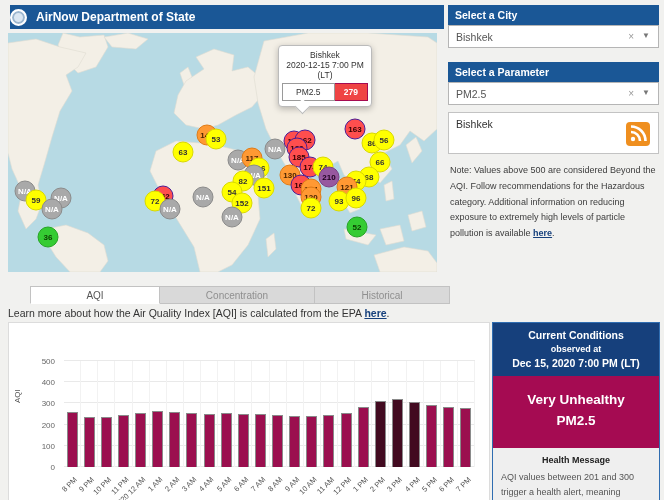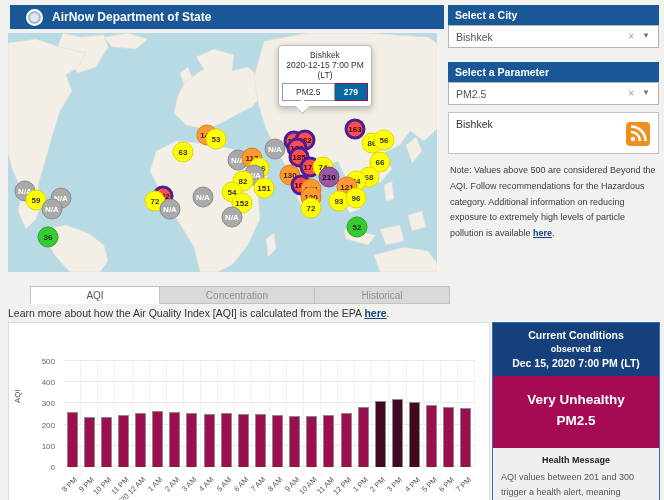--- a/index.html
+++ b/index.html
@@ -1,50 +1,50 @@
 <!DOCTYPE html>
 <html><head>
 <meta charset="utf-8">
 <style>
   * { box-sizing: border-box; margin: 0; padding: 0; }
   body { font-family: "Liberation Sans", sans-serif; background: #e8e8e6; }
   #page { position: relative; width: 664px; height: 500px; background: #f1f1ef; overflow: hidden; }
 
   
   .hdr { position: absolute; left: 10px; top: 5px; width: 434px; height: 24px;
-         background: #1a5796; display: flex; align-items: center; padding-left: 16px; }
+         background: #1a5796; display: flex; align-items: center; padding-left: 0; }
   .seal { width: 17px; height: 17px; border-radius: 50%; background: #dbe7f2;
           border: 2px solid #fff; box-shadow: inset 0 0 0 2px #9db7cf; margin-right: 9px; }
   .hdr-title { color: #fff; font-size: 12px; font-weight: bold; }
 
   
   #map { position: absolute; left: 8px; top: 33px; width: 429px; height: 239px;
          background: #b7dae4; overflow: hidden; cursor: grab; }
   #map svg { position: absolute; left: 0; top: 0; }
   .marker { position: absolute; width: 21px; height: 21px; border-radius: 50%;
             transform: translate(-50%,-50%); display: flex; align-items: center;
             justify-content: center; font-size: 8px; font-weight: bold; cursor: pointer; }
   .m-na   { background: #a9a9a9; border: 1px solid #8b8b8b; color: #fff; }
   .m-good { background: #35cc33; border: 1px solid #27a426; color: #0b3d00; }
   .m-mod  { background: #ffff00; border: 1px solid #d9d900; color: #333; }
   .m-usg  { background: #ff9933; border: 1px solid #e07b16; color: #4a2500; }
-  .m-unh  { background: #ff4e4e; border: 3px solid #4c1d95; color: #330000; }
+  .m-unh  { background: #ff4e4e; border: 1px solid #4c1d95; color: #330000; }
   .m-vun  { background: #97589f; border: 1px solid #7a3f85; color: #1d001d; }
 
   
   .popup { position: absolute; left: 270px; top: 12px; width: 94px; background: #fff;
            border: 1px solid #bbb; border-radius: 4px; box-shadow: 0 2px 6px rgba(0,0,0,.25);
            padding: 4px 3px 5px; z-index: 30; font-size: 8.5px; color: #333; text-align: center; }
   .popup::after { content: ""; position: absolute; left: 18px; bottom: -6px; width: 10px; height: 10px;
                   background: #fff; border-right: 1px solid #bbb; border-bottom: 1px solid #bbb;
                   transform: rotate(45deg); }
   .popup table { width: 100%; border-collapse: collapse; margin-top: 3px; font-size: 8.5px; }
   .popup th { background: #16407c; color: #fff; padding: 3px 2px; font-weight: bold; }
   .popup td { padding: 3px 2px; border: 1px solid #9a9a9a; }
-  .popup td.aqi-val { background: #0369a1; color: #fff; font-weight: bold; border-color: #a50b52; }
+  .popup td.aqi-val { background: #ef4444; color: #fff; font-weight: bold; border-color: #a50b52; }
 
   
   .rp { position: absolute; left: 448px; width: 211px; }
   .rp-head { background: #1a5796; color: #fff; font-size: 10.5px; font-weight: bold;
              padding: 4px 7px; height: 20px; }
   .rp-select { background: #fff; border: 1px solid #b5b5b5; height: 23px; font-size: 10.5px;
                color: #555; padding: 5px 7px; position: relative; cursor: pointer; }
   .sel-x { position: absolute; right: 24px; top: 5px; color: #999; font-size: 10px; cursor: pointer; }
   .sel-arrow { position: absolute; right: 8px; top: 5px; color: #777; font-size: 8px; cursor: pointer; }
   .feed-box { position: absolute; left: 448px; top: 112px; width: 211px; height: 42px;

